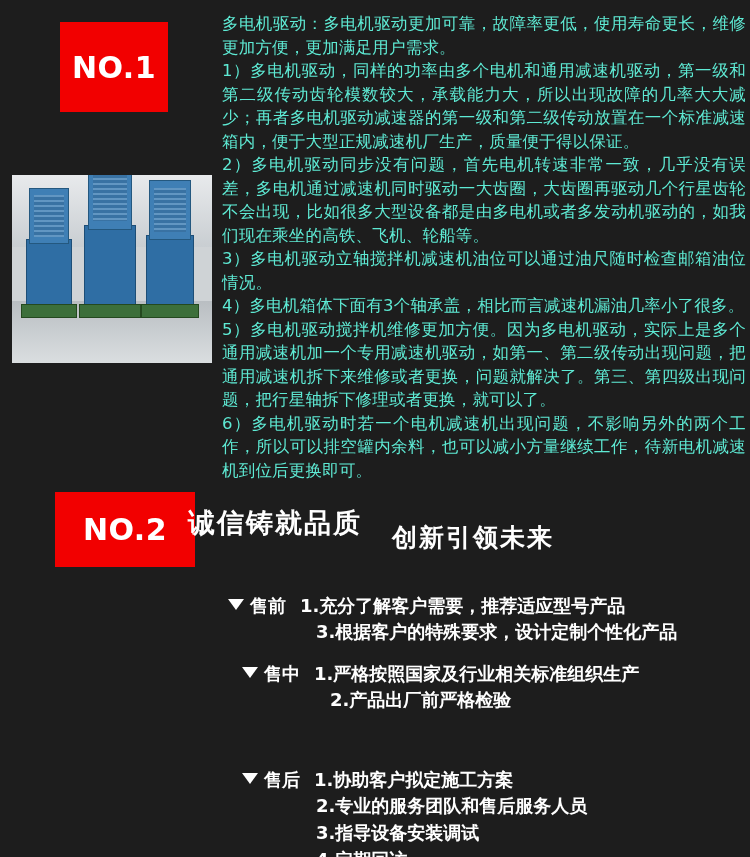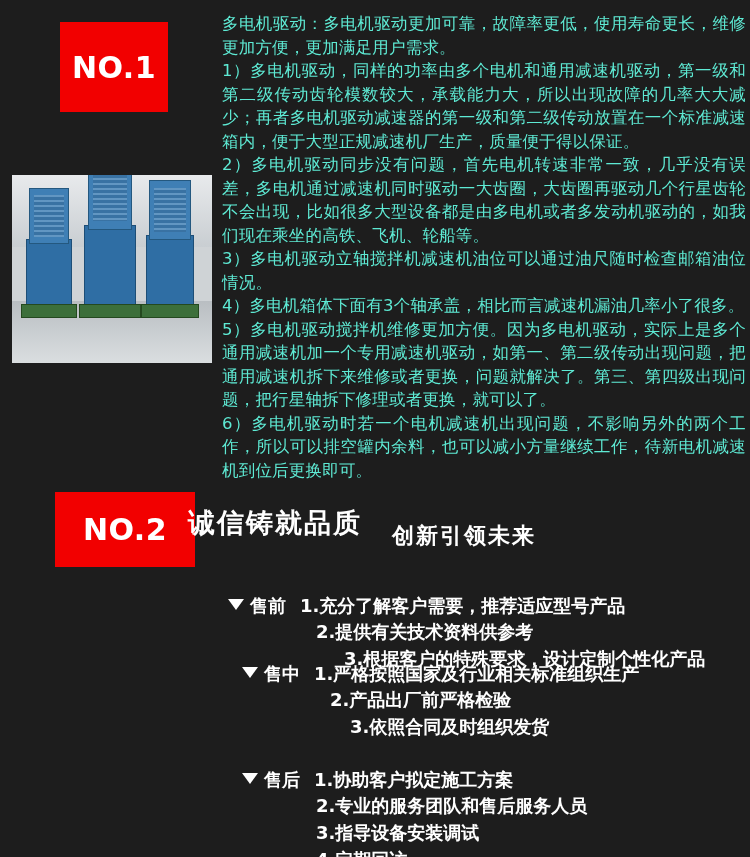--- a/index.html
+++ b/index.html
@@ -127,21 +127,21 @@
     top: 505px;
     font-size: 27px;
     font-weight: bold;
     letter-spacing: 2px;
     font-family: Liberation Serif, serif;
   }
   .slogan-2 {
     position: absolute;
     left: 392px;
     top: 521px;
-    font-size: 22px;
+    font-size: 25px;
     font-weight: bold;
     letter-spacing: 2px;
   }
 
   .service-group {
     position: absolute;
     left: 228px;
     width: 510px;
   }
   .g1 { top: 594px; }
@@ -231,34 +231,32 @@
   <div class="slogan-1">诚信铸就品质</div>
   <div class="slogan-2">创新引领未来</div>
 
   <div class="service-group g1">
     <div class="group-head">
       <span class="tri"></span>
       <span class="group-title">售前</span>
       <span class="group-first-item">1.充分了解客户需要，推荐适应型号产品</span>
     </div>
     <ul class="group-items">
-      <li>2.提供有关技术资料供参考</li>
       <li>3.根据客户的特殊要求，设计定制个性化产品</li>
     </ul>
   </div>
 
   <div class="service-group g2">
     <div class="group-head">
       <span class="tri"></span>
       <span class="group-title">售中</span>
       <span class="group-first-item">1.严格按照国家及行业相关标准组织生产</span>
     </div>
     <ul class="group-items">
       <li>2.产品出厂前严格检验</li>
-      <li>3.依照合同及时组织发货</li>
     </ul>
   </div>
 
   <div class="service-group g3">
     <div class="group-head">
       <span class="tri"></span>
       <span class="group-title">售后</span>
       <span class="group-first-item">1.协助客户拟定施工方案</span>
     </div>
     <ul class="group-items">

